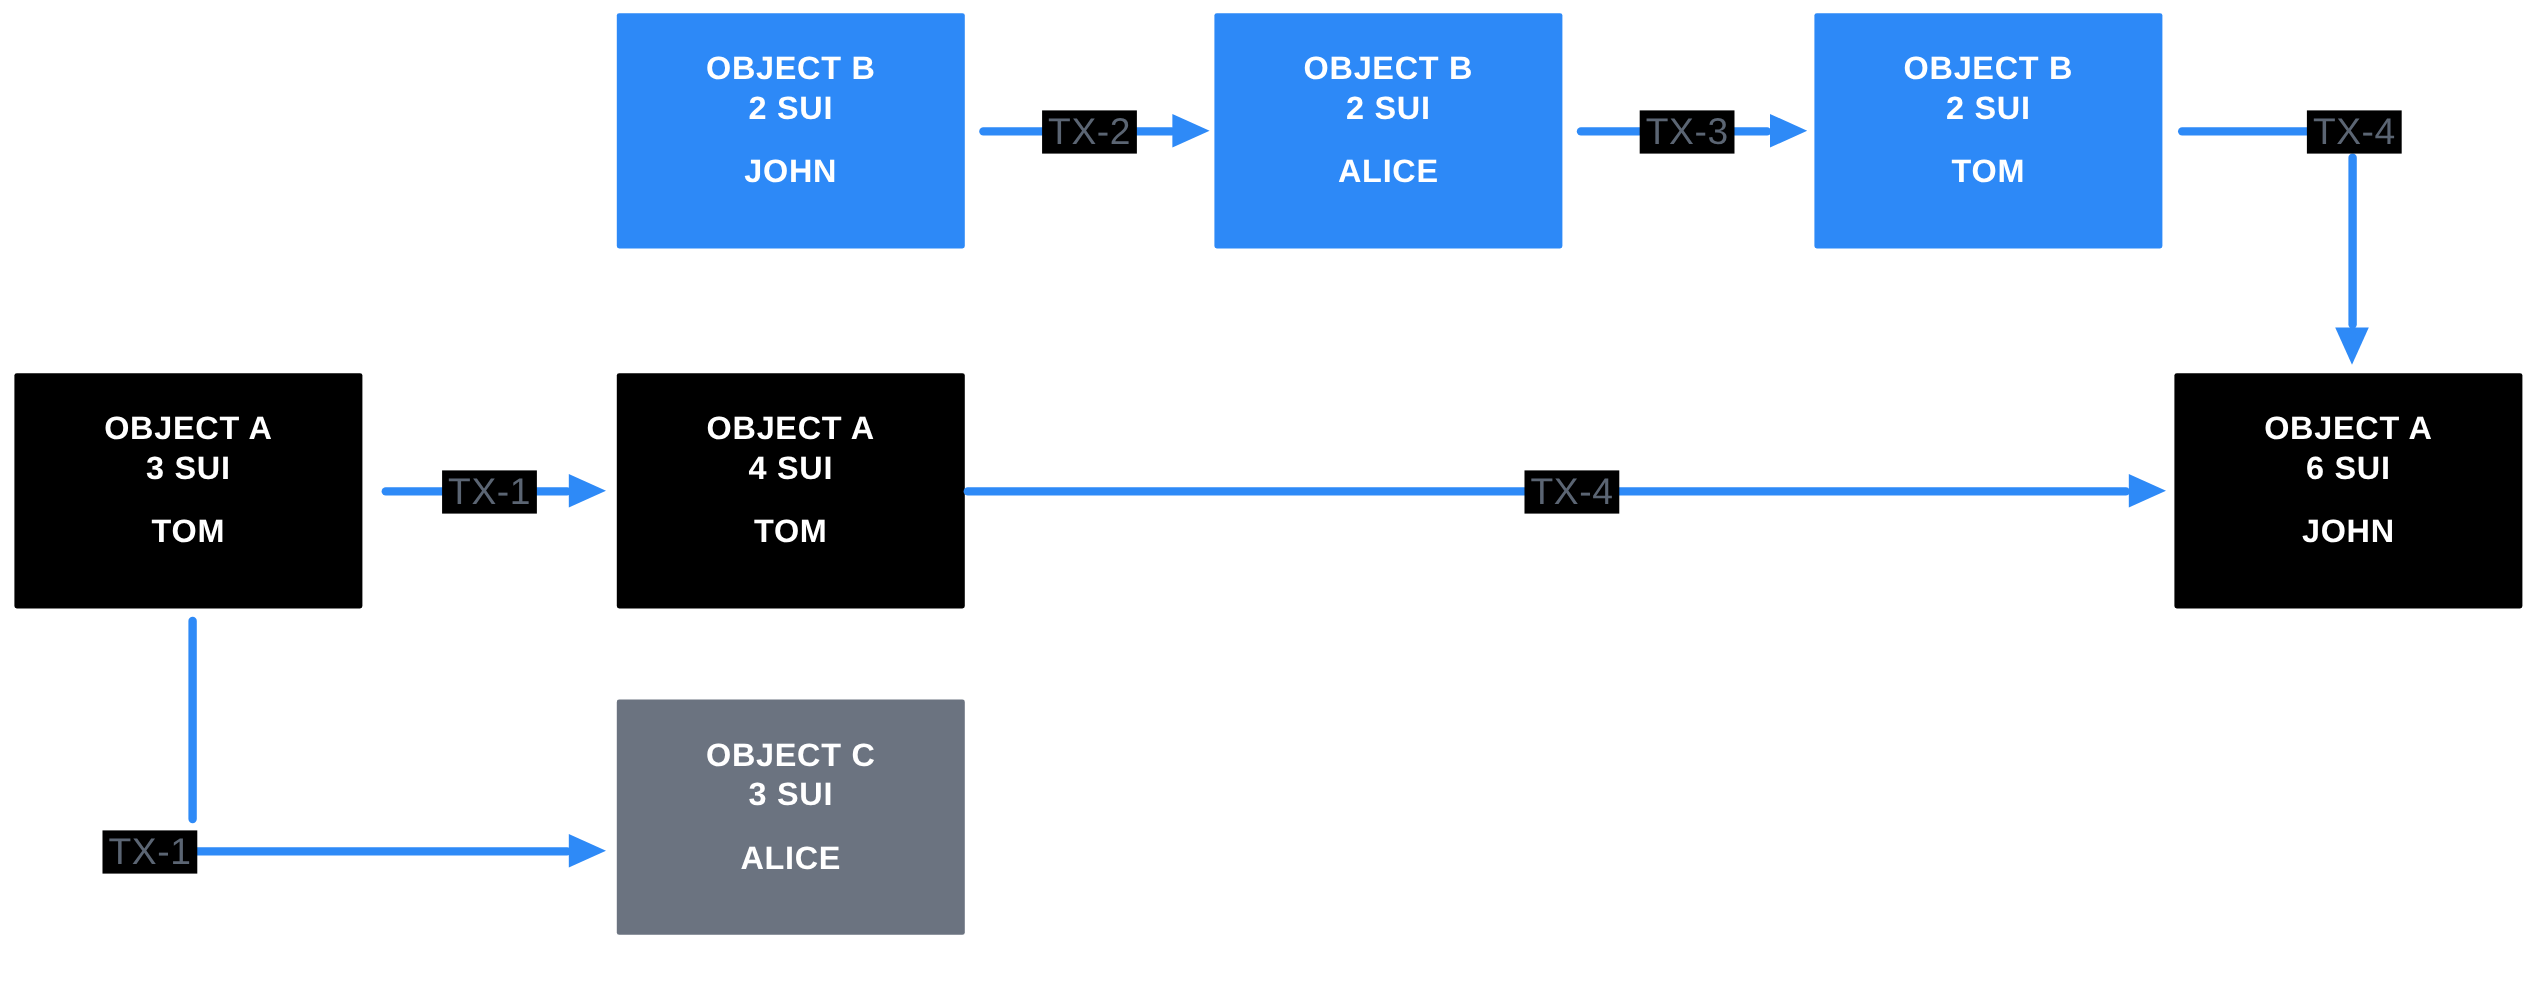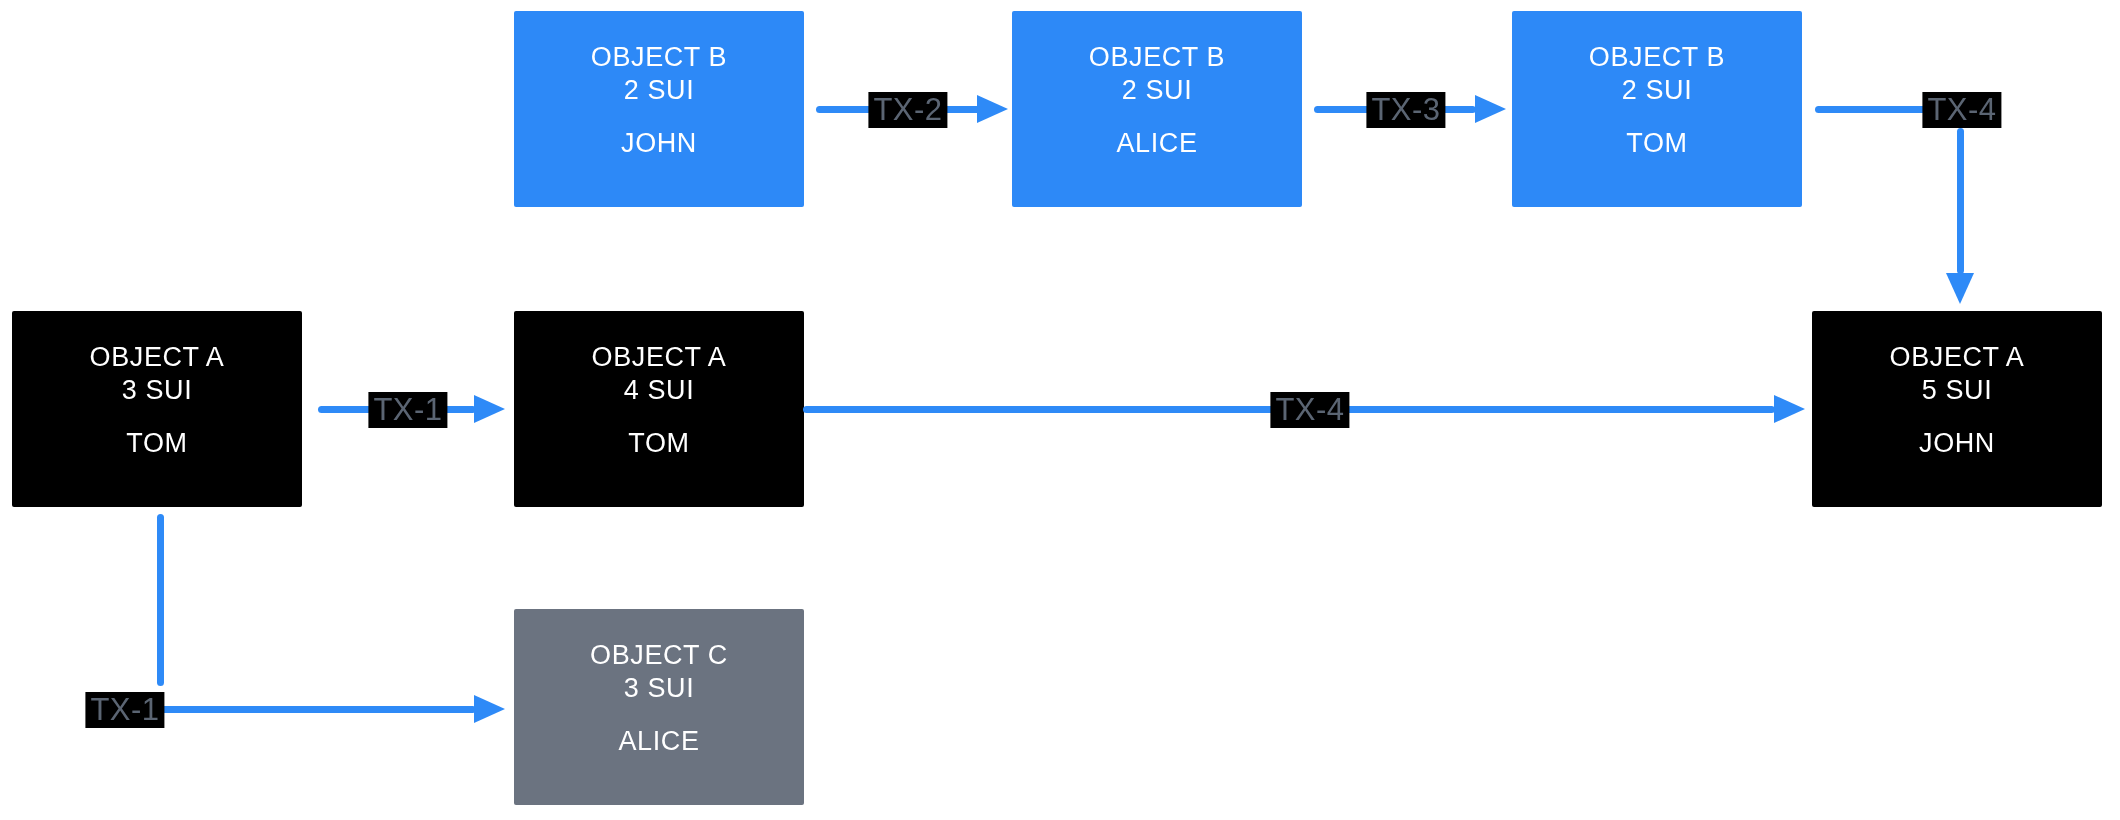--- a/index.html
+++ b/index.html
@@ -20,21 +20,21 @@
   }
   .canvas { position: absolute; inset: 0; }
 
   
   .node {
     position: absolute;
     width: 290px; height: 196px;
     color: var(--boxtext);
     display: flex; flex-direction: column; align-items: center;
     padding-top: 30px; box-sizing: border-box;
-    font-size: 27px; font-weight: 400; letter-spacing: 0.6px;
+    font-size: 27px; font-weight: 700; letter-spacing: 0.6px;
     text-align: center; border-radius: 2px;
   }
   .node.blue  { background: var(--blue); }
   .node.black { background: var(--black); }
   .node.gray  { background: var(--gray); }
   .node-line  { line-height: 33px; white-space: nowrap; }
   .node-owner { margin-top: 20px; }
 
   
   .hline {
@@ -98,25 +98,25 @@
   </div>
 
   <div class="node black" style="left:514px; top:311px;">
     <div class="node-line">OBJECT A</div>
     <div class="node-line">4 SUI</div>
     <div class="node-line node-owner">TOM</div>
   </div>
 
   <div class="node black" style="left:1812px; top:311px;">
     <div class="node-line">OBJECT A</div>
-    <div class="node-line">5 SUI</div>
+    <div class="node-line">6 SUI</div>
     <div class="node-line node-owner">JOHN</div>
   </div>
 
-  <div class="node gray" style="left:514px; top:609px;">
+  <div class="node gray" style="left:514px; top:583px;">
     <div class="node-line">OBJECT C</div>
     <div class="node-line">3 SUI</div>
     <div class="node-line node-owner">ALICE</div>
   </div>
 
   <div class="hline" style="left:816px; top:106px; width:164px;"></div>
   <div class="ahead-r" style="left:977px; top:95px;"></div>
   <span class="edge-label" style="left:908px; top:110px;">TX-2</span>
 
   <div class="hline" style="left:1314px; top:106px; width:162px;"></div>

